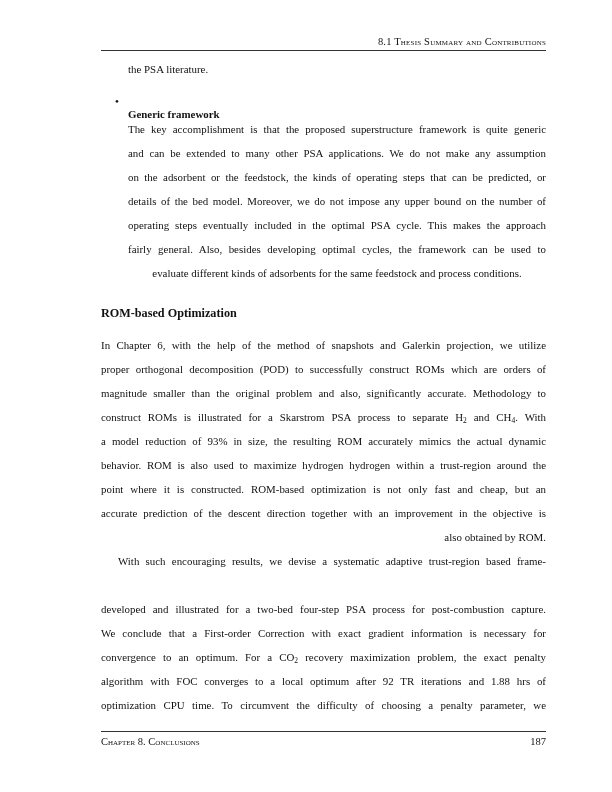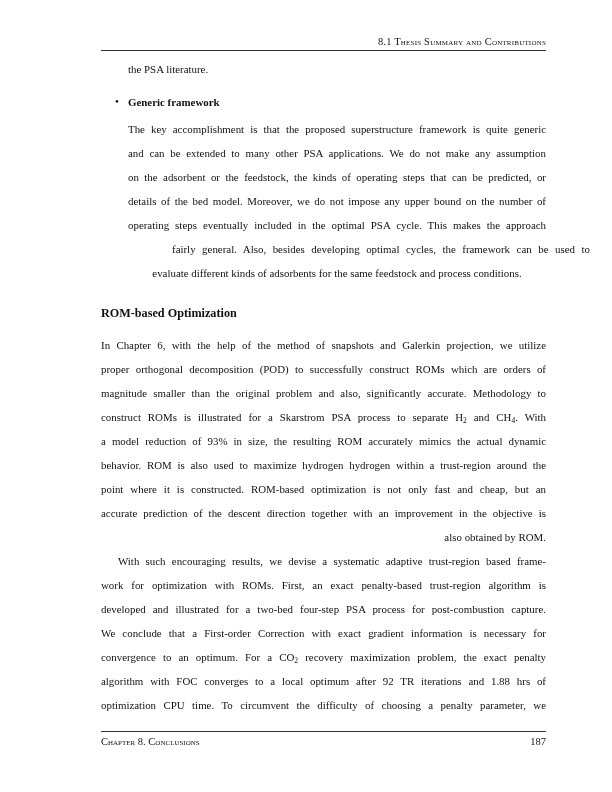--- a/index.html
+++ b/index.html
@@ -18,21 +18,21 @@
     .footer-right { position: absolute; right: 66px; top: 736px; font-family: "Liberation Serif", serif;
                     font-size: 10.5px; }
     .line { position: absolute; font-family: "Liberation Serif", serif; font-size: 10.9px;
             white-space: nowrap; line-height: 1; }
     .just { text-align: justify; text-align-last: justify; }
     .ind-block { left: 128px; width: 418px; }
     .body-block { left: 101px; width: 445px; text-align: right; }
     .heading { position: absolute; left: 101px; font-family: "Liberation Serif", serif;
                font-weight: bold; font-size: 12.2px; }
     .bullet-title { position: absolute; left: 128px; font-family: "Liberation Serif", serif;
-                    font-weight: bold; font-size: 10.9px; }
+                    font-weight: bold; font-size: 10.9px; margin-top: 12px; }
     .bullet-dot { position: absolute; left: 114px; font-size: 10px; }
     sub { font-size: 7.5px; vertical-align: -2px; line-height: 0; }
   </style>
 </head>
 <body>
 
 <div class="page">
 
   <div class="header">8.1 Thesis Summary and Contributions</div>
   <div class="header-rule"></div>
@@ -40,39 +40,38 @@
   <div class="line" style="left:128px; top:64px;">the PSA literature.</div>
 
   <span class="bullet-dot" style="top:96px;">•</span>
   <div class="bullet-title" style="top:96px;">Generic framework</div>
 
   <div class="line just ind-block" style="top:124px;">The key accomplishment is that the proposed superstructure framework is quite generic</div>
   <div class="line just ind-block" style="top:148px;">and can be extended to many other PSA applications. We do not make any assumption</div>
   <div class="line just ind-block" style="top:172px;">on the adsorbent or the feedstock, the kinds of operating steps that can be predicted, or</div>
   <div class="line just ind-block" style="top:196px;">details of the bed model. Moreover, we do not impose any upper bound on the number of</div>
   <div class="line just ind-block" style="top:220px;">operating steps eventually included in the optimal PSA cycle. This makes the approach</div>
-  <div class="line just ind-block" style="top:244px;margin-left:44px;">fairly general. Also, besides developing optimal cycles, the framework can be used to</div>
+  <div class="line just ind-block" style="top:244px;">fairly general. Also, besides developing optimal cycles, the framework can be used to</div>
   <div class="line ind-block" style="top:268px;text-align:center;">evaluate different kinds of adsorbents for the same feedstock and process conditions.</div>
 
   <div class="heading" style="top:306px;">ROM-based Optimization</div>
 
   <div class="line just body-block" style="top:340px;">In Chapter 6, with the help of the method of snapshots and Galerkin projection, we utilize</div>
   <div class="line just body-block" style="top:364px;">proper orthogonal decomposition (POD) to successfully construct ROMs which are orders of</div>
   <div class="line just body-block" style="top:388px;">magnitude smaller than the original problem and also, significantly accurate. Methodology to</div>
   <div class="line just body-block" style="top:412px;">
     <span>construct ROMs is illustrated for a Skarstrom PSA process to separate H</span><sub>2</sub><span> and CH</span><sub>4</sub><span>.  With</span>
   </div>
   <div class="line just body-block" style="top:436px;">a model reduction of 93% in size, the resulting ROM accurately mimics the actual dynamic</div>
   <div class="line just body-block" style="top:460px;">behavior. ROM is also used to maximize hydrogen hydrogen within a trust-region around the</div>
   <div class="line just body-block" style="top:484px;">point where it is constructed. ROM-based optimization is not only fast and cheap, but an</div>
   <div class="line just body-block" style="top:508px;">accurate prediction of the descent direction together with an improvement in the objective is</div>
   <div class="line body-block" style="top:532px;">also obtained by ROM.</div>
 
   <div class="line just" style="left:118px; width:428px; top:556px;">With such encouraging results, we devise a systematic adaptive trust-region based frame-</div>
-  <div class="line just body-block" style="top:580px;">work for optimization with ROMs. First, an exact penalty-based trust-region algorithm is</div>
   <div class="line just body-block" style="top:604px;">developed and illustrated for a two-bed four-step PSA process for post-combustion capture.</div>
   <div class="line just body-block" style="top:628px;">We conclude that a First-order Correction with exact gradient information is necessary for</div>
   <div class="line just body-block" style="top:652px;">
     <span>convergence to an optimum.  For a CO</span><sub>2</sub><span> recovery maximization problem, the exact penalty</span>
   </div>
   <div class="line just body-block" style="top:676px;">algorithm with FOC converges to a local optimum after 92 TR iterations and 1.88 hrs of</div>
   <div class="line just body-block" style="top:700px;">optimization CPU time. To circumvent the difficulty of choosing a penalty parameter, we</div>
 
   <div class="footer-rule"></div>
   <div class="footer-left">Chapter 8. Conclusions</div>

